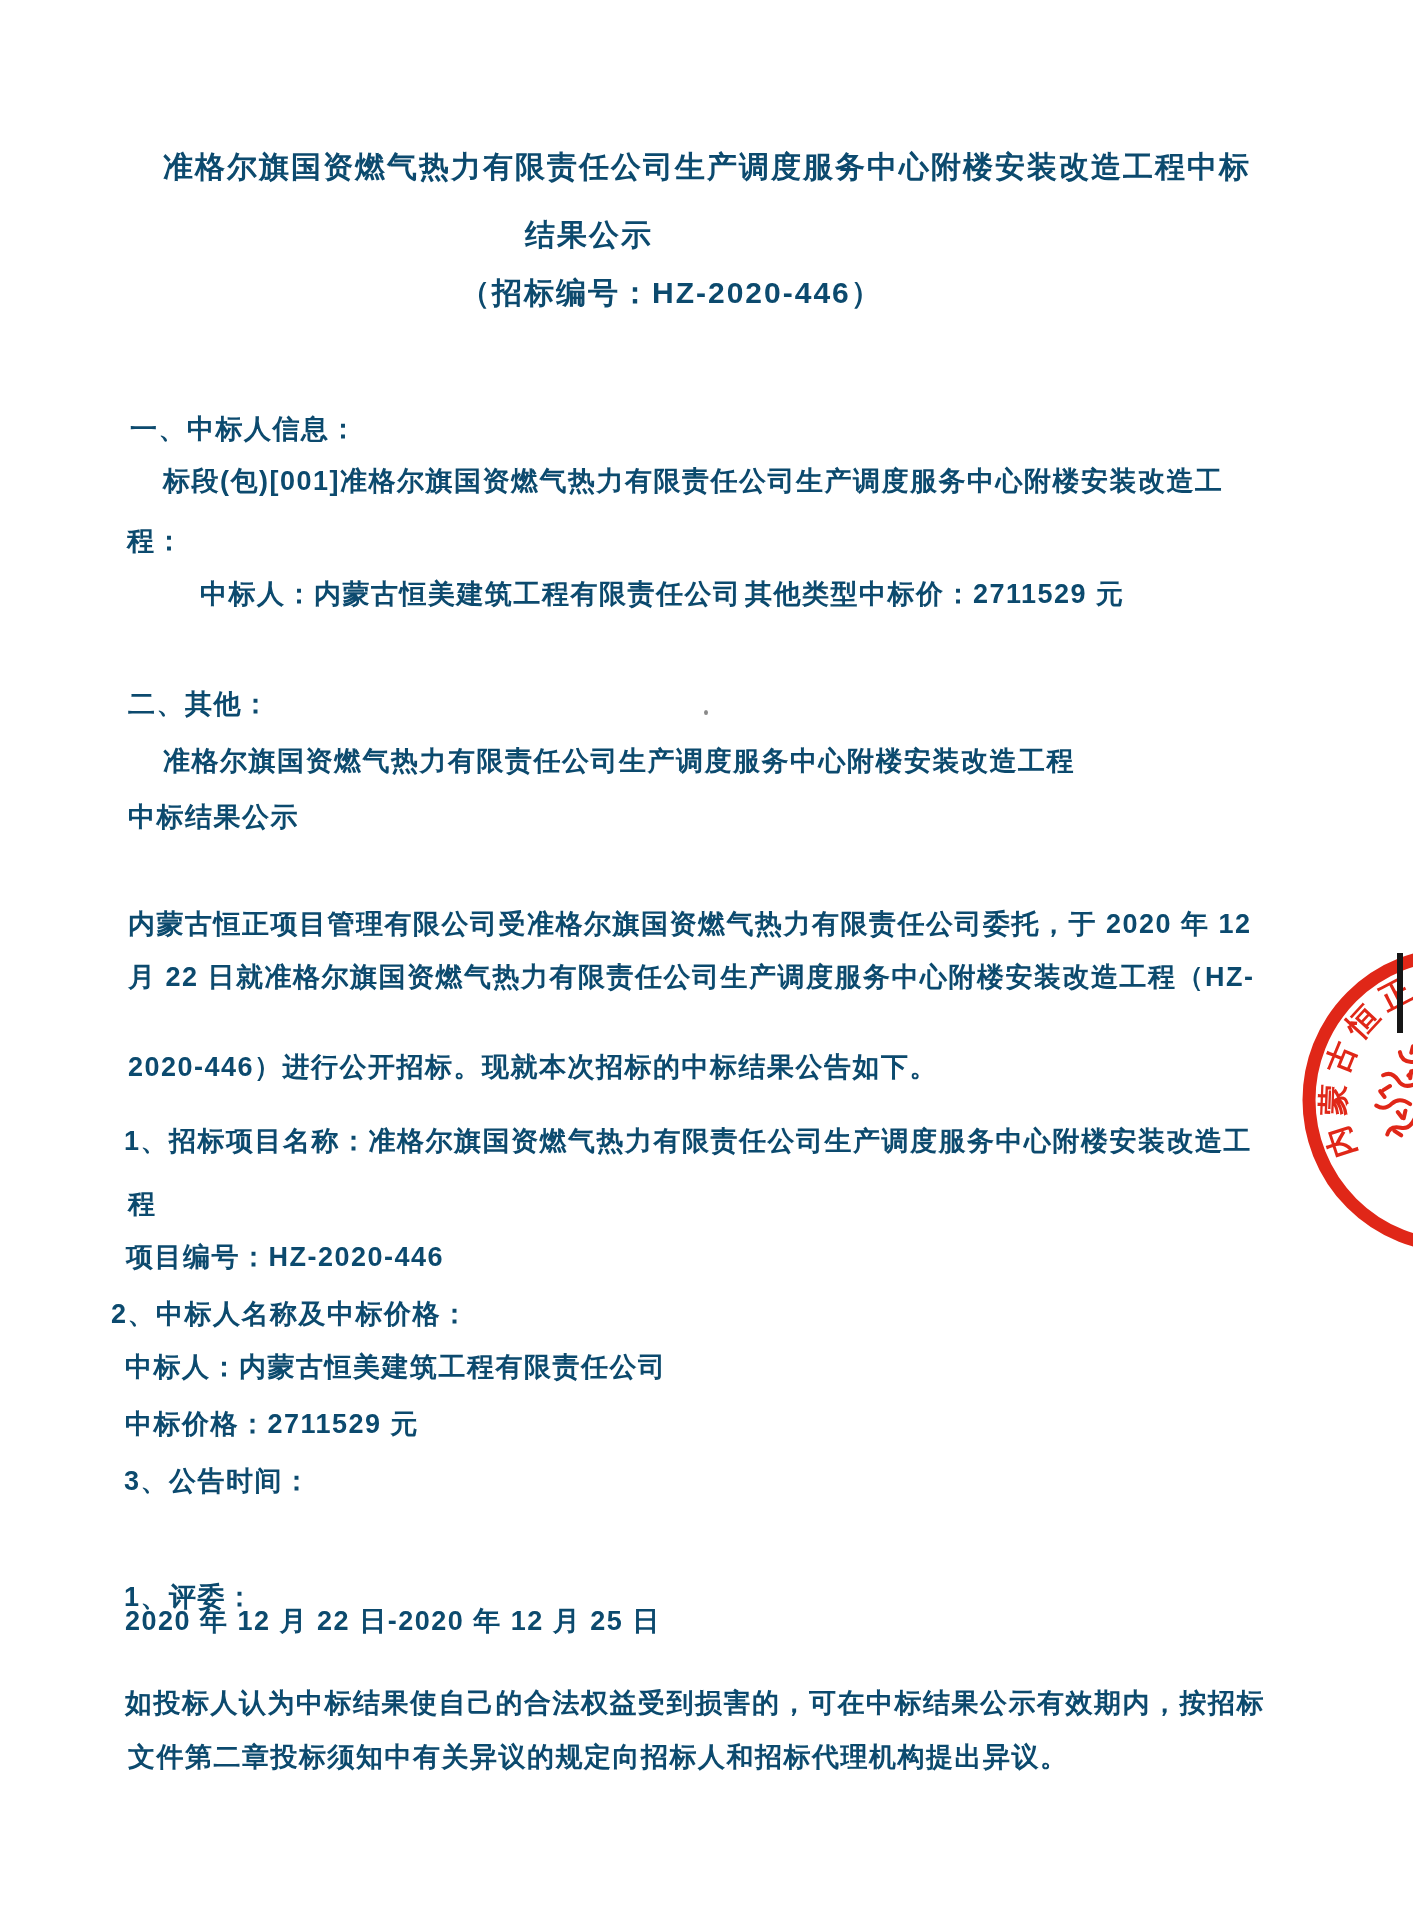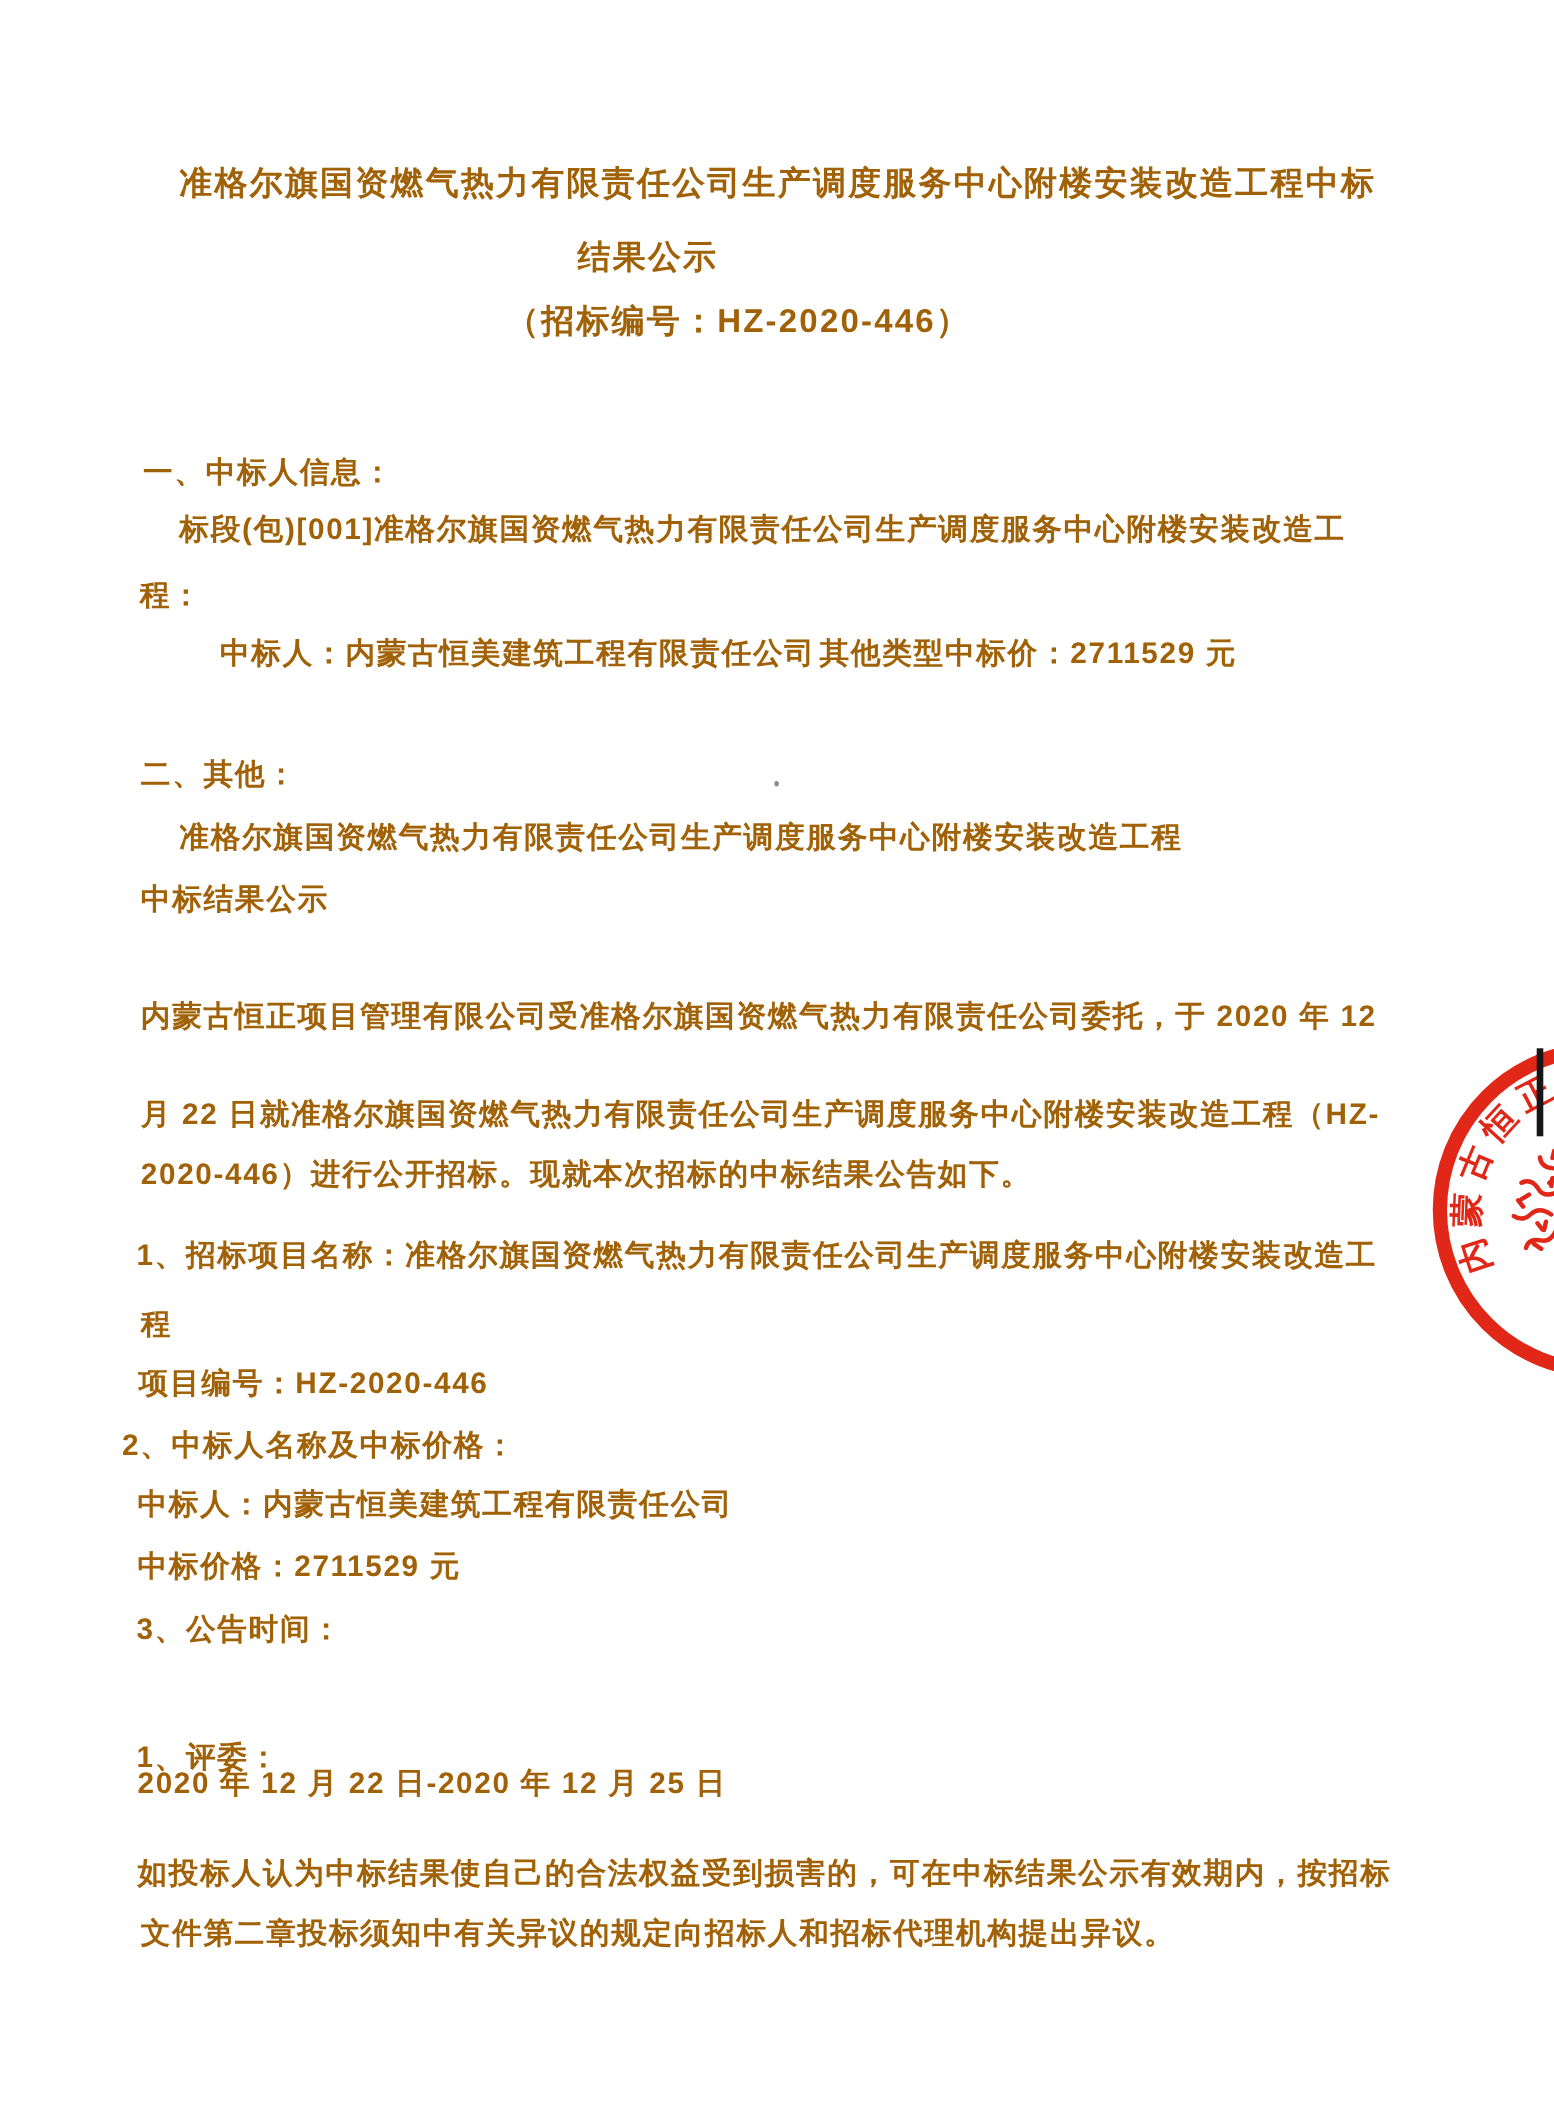--- a/index.html
+++ b/index.html
@@ -2,21 +2,21 @@
 <html><head>
 <meta charset="utf-8">
 <style>
   html,body{margin:0;padding:0;background:#ffffff;}
   .page{
     position:relative;
     width:1413px;height:1920px;
     background:#ffffff;
     overflow:hidden;
     font-family:"Liberation Sans", sans-serif;
-    color:#a16207;
+    color:#0c4a6e;
   }
   .ln{
     position:absolute;
     white-space:nowrap;
     font-size:27px;
     line-height:34px;
     font-weight:600;
     letter-spacing:1.5px;
     -webkit-font-smoothing:none;
   }
@@ -49,21 +49,21 @@
   <div class="ln" style="left:163px;top:464px;">标段(包)[001]准格尔旗国资燃气热力有限责任公司生产调度服务中心附楼安装改造工</div>
   <div class="ln" style="left:127px;top:524px;">程：</div>
   <div class="ln b" style="left:200px;top:577px;">中标人：内蒙古恒美建筑工程有限责任公司</div>
   <div class="ln b" style="left:745px;top:577px;">其他类型中标价：2711529 元</div>
 
   <div class="ln b" style="left:128px;top:687px;">二、其他：</div>
   <div class="ln b" style="left:163px;top:744px;">准格尔旗国资燃气热力有限责任公司生产调度服务中心附楼安装改造工程</div>
   <div class="ln" style="left:128px;top:800px;">中标结果公示</div>
 
   <div class="ln" style="left:128px;top:907px;">内蒙古恒正项目管理有限公司受准格尔旗国资燃气热力有限责任公司委托，于 2020 年 12</div>
-  <div class="ln" style="left:128px;top:960px;margin-top:36px;">月 22 日就准格尔旗国资燃气热力有限责任公司生产调度服务中心附楼安装改造工程（HZ-</div>
+  <div class="ln" style="left:128px;top:960px;">月 22 日就准格尔旗国资燃气热力有限责任公司生产调度服务中心附楼安装改造工程（HZ-</div>
   <div class="ln" style="left:128px;top:1050px;">2020-446）进行公开招标。现就本次招标的中标结果公告如下。</div>
 
   <div class="ln b" style="left:124px;top:1124px;">1、招标项目名称：准格尔旗国资燃气热力有限责任公司生产调度服务中心附楼安装改造工</div>
   <div class="ln" style="left:128px;top:1187px;">程</div>
   <div class="ln b" style="left:126px;top:1240px;">项目编号：HZ-2020-446</div>
 
   <div class="ln b" style="left:111px;top:1297px;">2、中标人名称及中标价格：</div>
   <div class="ln b" style="left:125px;top:1350px;">中标人：内蒙古恒美建筑工程有限责任公司</div>
   <div class="ln b" style="left:125px;top:1407px;">中标价格：2711529 元</div>
 

